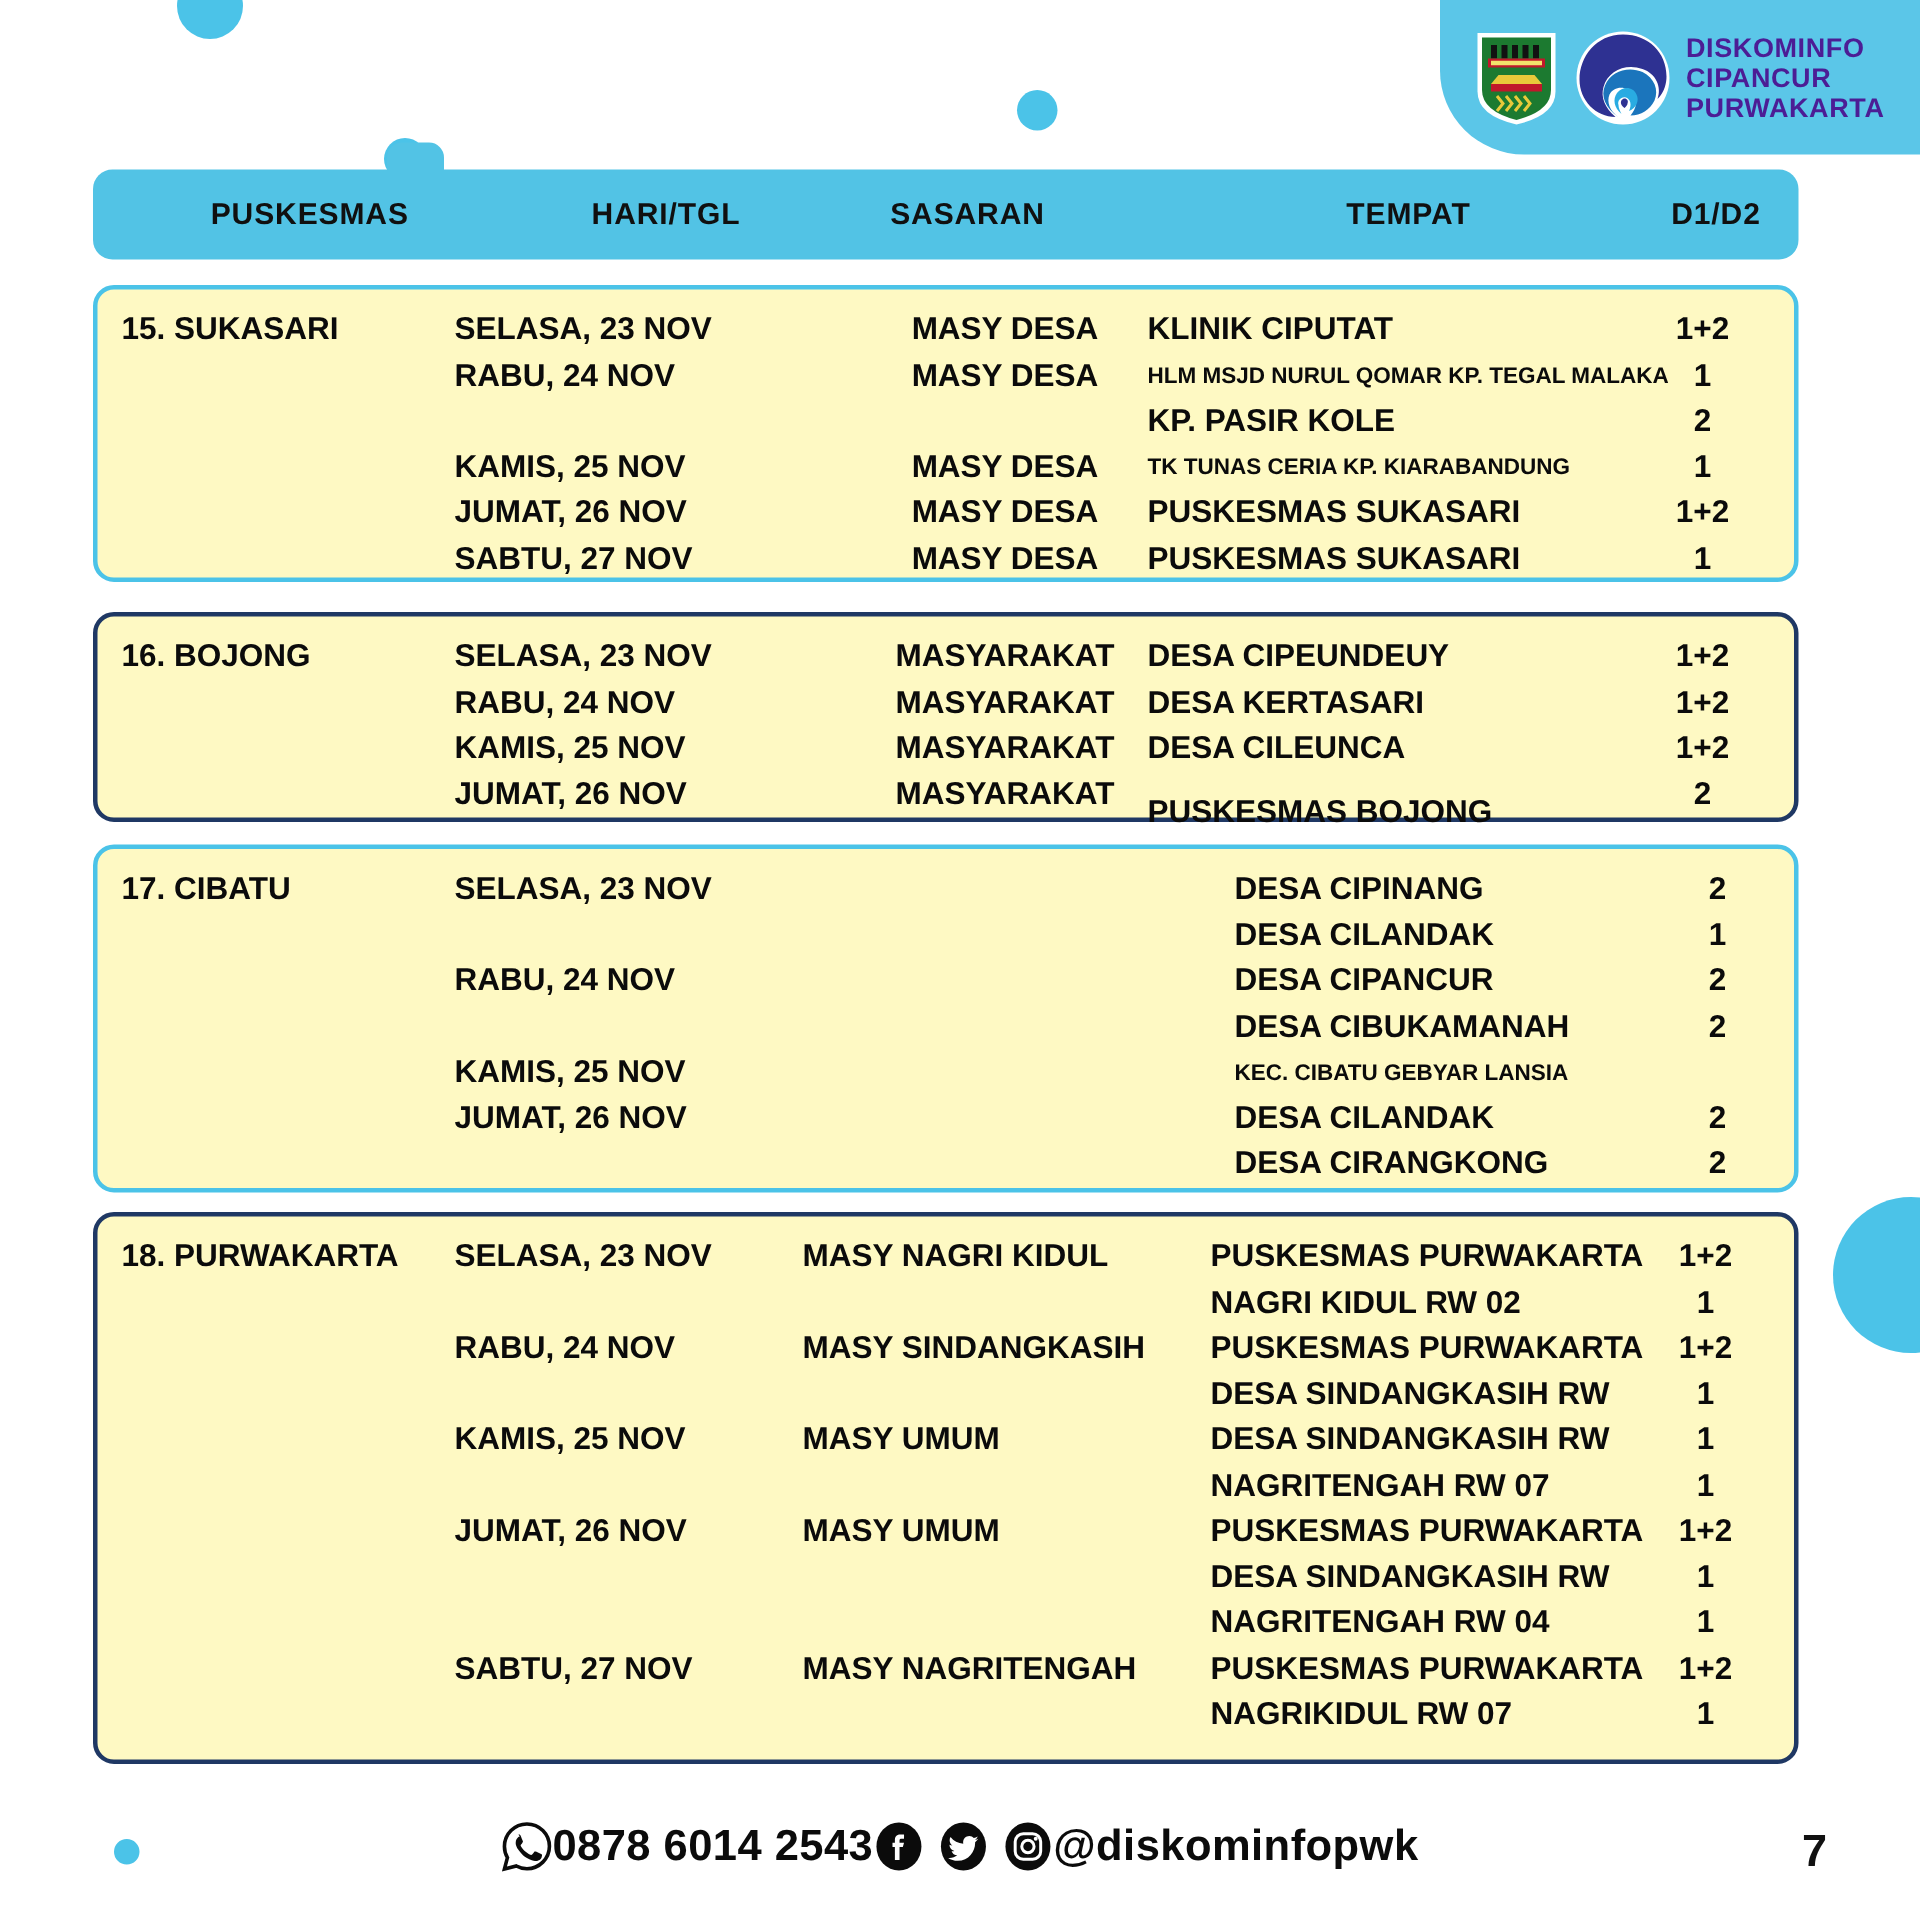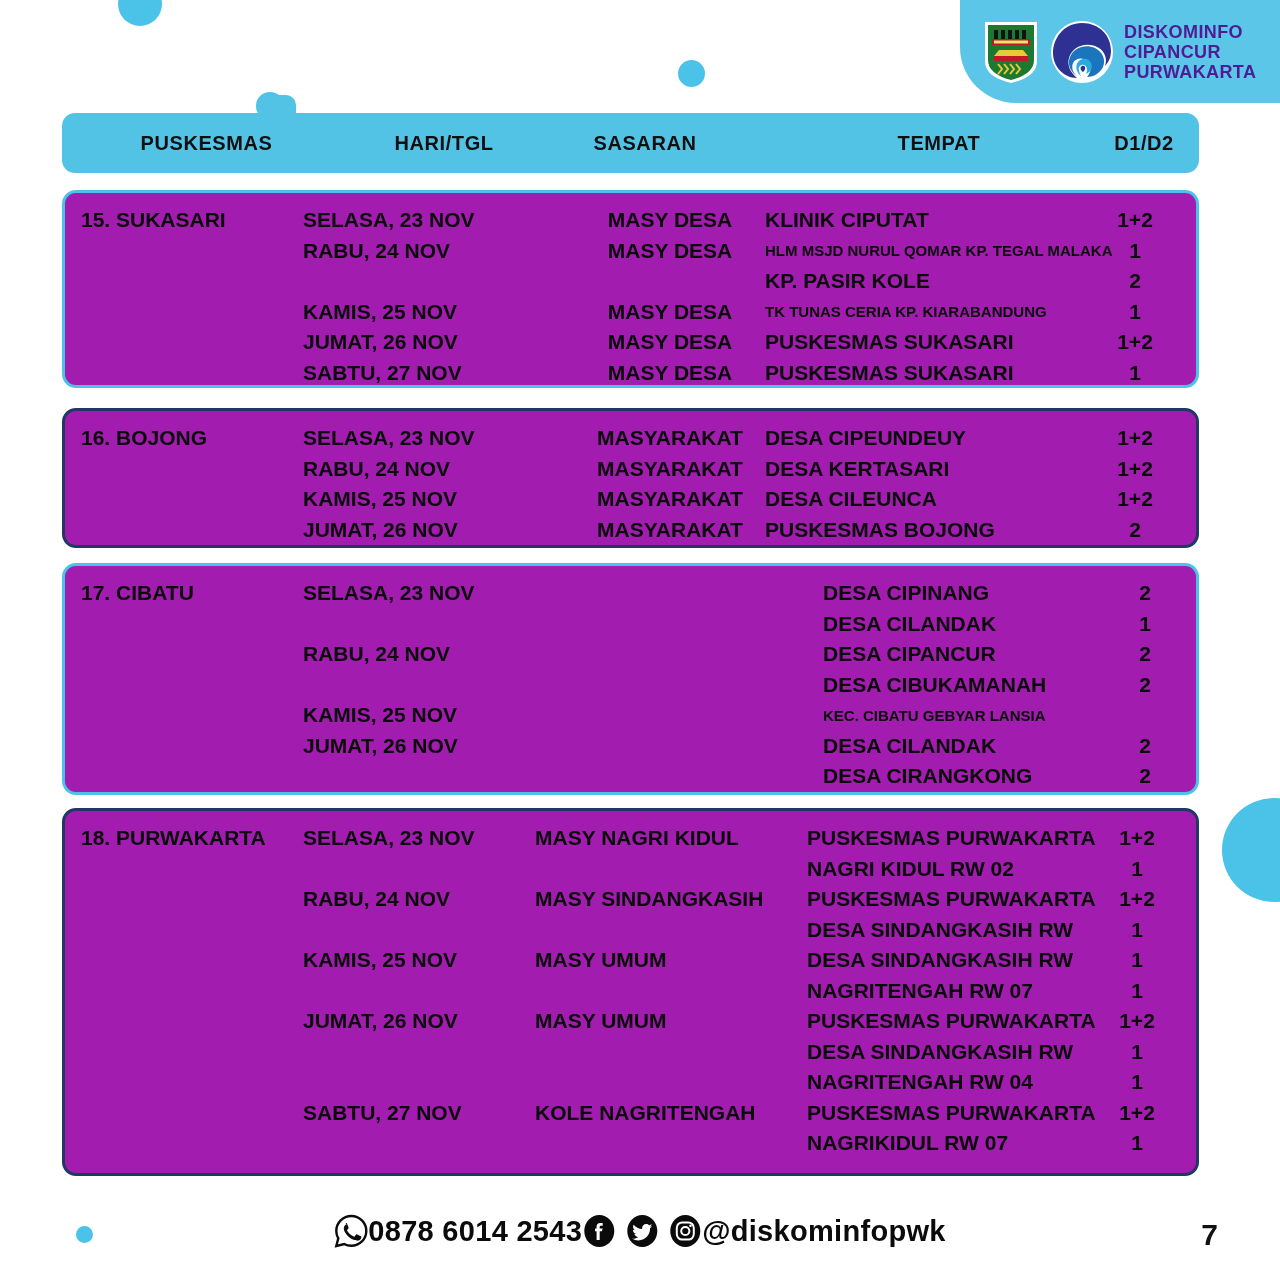--- a/index.html
+++ b/index.html
@@ -56,21 +56,21 @@
   }
   .h-pusk {left:22px;  width:245px;}
   .h-hari {left:267px; width:230px;}
   .h-sas  {left:468px; width:230px;}
   .h-tmp  {left:727px; width:300px;}
   .h-d12  {left:1027px;width:110px;}
 
   
   .card{
     position:absolute;left:62px;width:1137px;
-    background:#a21caf;border-radius:14px;
+    background:#fef9c3;border-radius:14px;
     box-sizing:border-box;
   }
   .card.light{border:3px solid #4BC3E8;}
   .card.navy {border:3px solid #1F3864;}
 
   .row{position:relative;height:30px;}
   .row .c{
     position:absolute;top:0;height:30px;
     display:flex;align-items:center;
     font-size:21px;color:#0b0b0b;font-weight:600;
@@ -238,21 +238,21 @@
           <div class="c c-pusk" style="height: 30.5px;"></div>
           <div class="c c-hari" style="height: 30.5px;">KAMIS, 25 NOV</div>
           <div class="c c-sas" style="height: 30.5px;">MASYARAKAT</div>
           <div class="c c-tmp" style="height: 30.5px;">DESA CILEUNCA</div>
           <div class="c c-d12" style="height: 30.5px;">1+2</div>
         </div>
         <div class="row" style="height: 30.5px;">
           <div class="c c-pusk" style="height: 30.5px;"></div>
           <div class="c c-hari" style="height: 30.5px;">JUMAT, 26 NOV</div>
           <div class="c c-sas" style="height: 30.5px;">MASYARAKAT</div>
-          <div class="c c-tmp" style="height: 30.5px;">PUSKESMAS BOJONG</div>
+          <div class="c c-tmp" style="height: 30.5px; margin-top: 12px;">PUSKESMAS BOJONG</div>
           <div class="c c-d12" style="height: 30.5px;">2</div>
         </div>
       </div>
     </div>
     <div class="card light" style="top: 563px; height: 232px;">
       <div class="pad" style="padding-top: 12px;">
         <div class="row" style="height: 30.5px;">
           <div class="c c-pusk" style="height: 30.5px;">17. CIBATU</div>
           <div class="c c-hari" style="height: 30.5px;">SELASA, 23 NOV</div>
           <div class="c c-sas" style="height: 30.5px;"></div>
@@ -364,21 +364,21 @@
         <div class="row" style="height: 30.5px;">
           <div class="c c-pusk" style="height: 30.5px;"></div>
           <div class="c c-hari" style="height: 30.5px;"></div>
           <div class="c c-sas-pw" style="height: 30.5px;"></div>
           <div class="c c-tmp-pw" style="height: 30.5px;">NAGRITENGAH RW 04</div>
           <div class="c c-d12-pw" style="height: 30.5px;">1</div>
         </div>
         <div class="row" style="height: 30.5px;">
           <div class="c c-pusk" style="height: 30.5px;"></div>
           <div class="c c-hari" style="height: 30.5px;">SABTU, 27 NOV</div>
-          <div class="c c-sas-pw" style="height: 30.5px;">KOLE NAGRITENGAH</div>
+          <div class="c c-sas-pw" style="height: 30.5px;">MASY NAGRITENGAH</div>
           <div class="c c-tmp-pw" style="height: 30.5px;">PUSKESMAS PURWAKARTA</div>
           <div class="c c-d12-pw" style="height: 30.5px;">1+2</div>
         </div>
         <div class="row" style="height: 30.5px;">
           <div class="c c-pusk" style="height: 30.5px;"></div>
           <div class="c c-hari" style="height: 30.5px;"></div>
           <div class="c c-sas-pw" style="height: 30.5px;"></div>
           <div class="c c-tmp-pw" style="height: 30.5px;">NAGRIKIDUL RW 07</div>
           <div class="c c-d12-pw" style="height: 30.5px;">1</div>
         </div>

